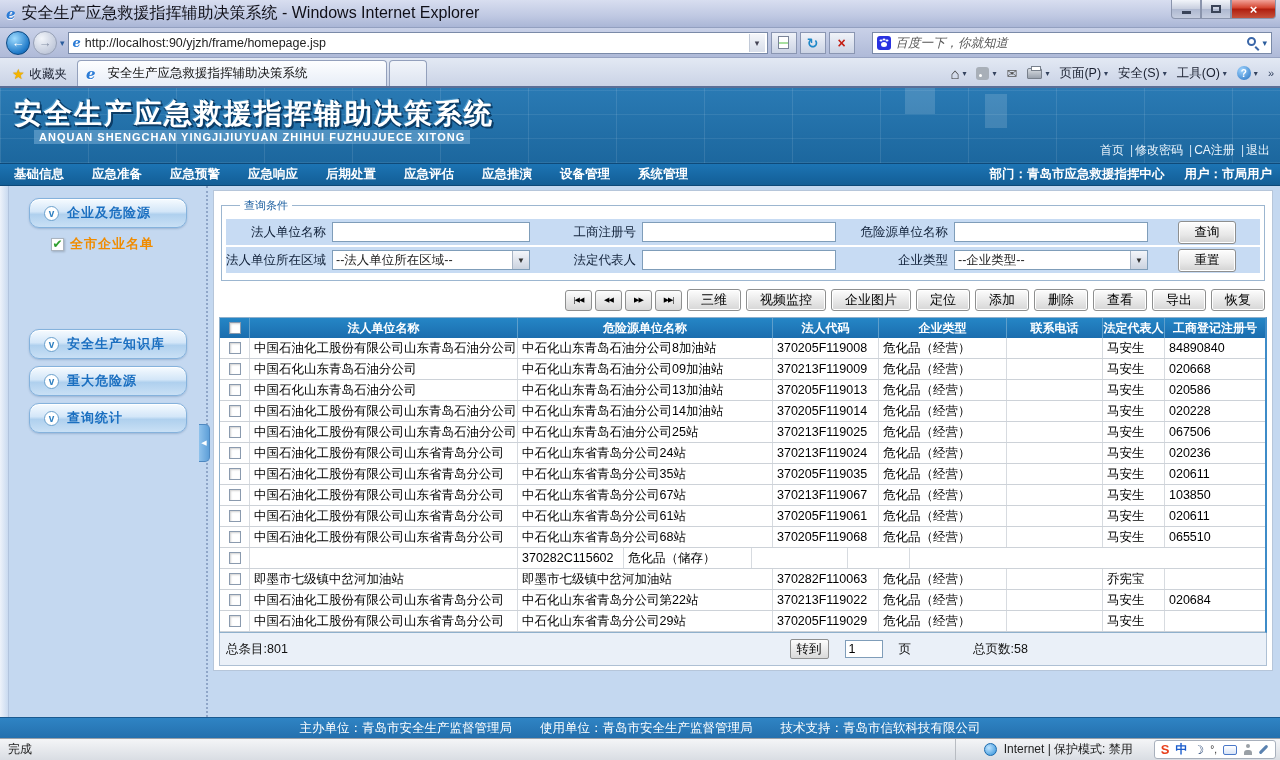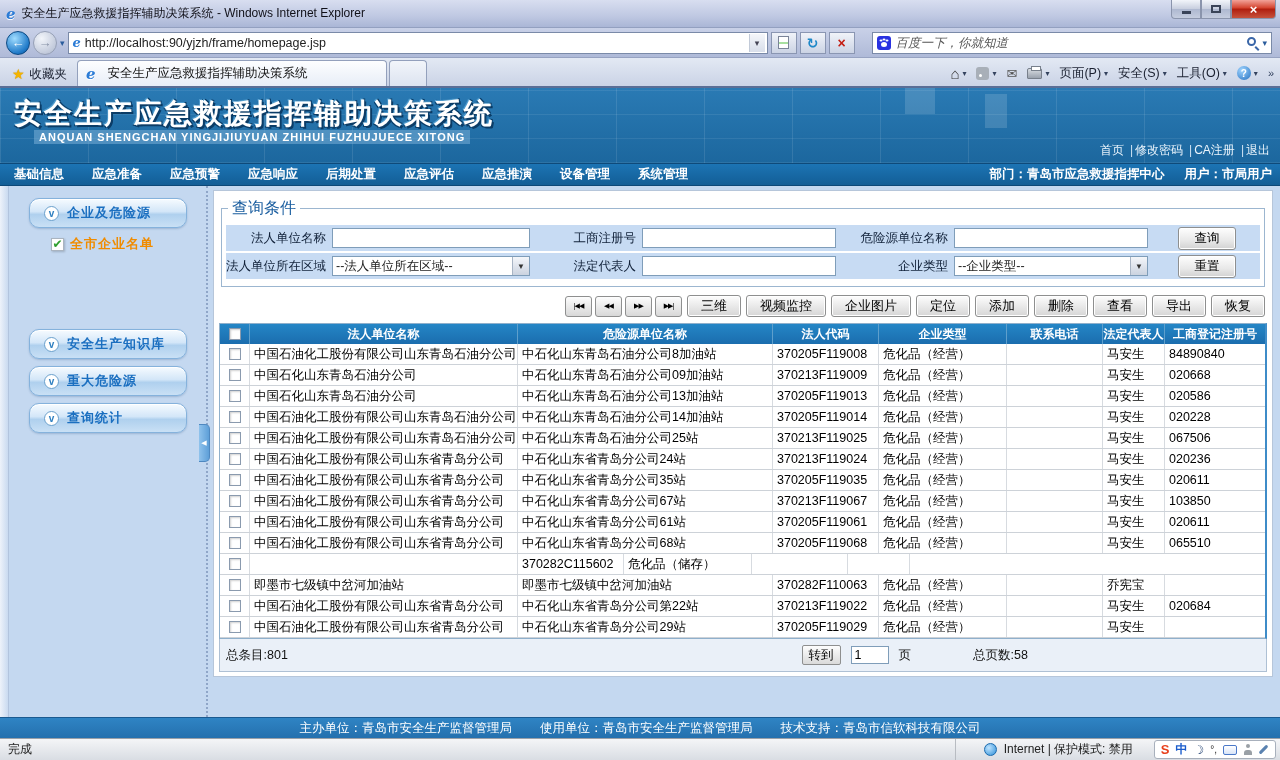--- a/index.html
+++ b/index.html
@@ -5,21 +5,21 @@
   * { margin:0; padding:0; box-sizing:border-box; }
   html,body { width:1280px; height:760px; overflow:hidden; }
   body { font-family:"Liberation Sans","DejaVu Sans",sans-serif; font-size:12px; color:#111; }
   .app { width:1280px; height:760px; display:flex; flex-direction:column; background:#C4D8F0; }
 
   
   .titlebar { height:28px; flex:none; display:flex; align-items:center; padding:0 4px 0 6px;
     background:linear-gradient(180deg,#D8DEF0 0%,#BFC8E2 60%,#AAB6D6 100%); border-bottom:1px solid #93A0C0; }
   .ie-ico { font:italic bold 15px "DejaVu Serif",serif; color:#2C7CD6; margin-right:6px;
     text-shadow:0 1px 0 #fff; }
-  .title-text { font-size:12px; color:#101018; }
+  .title-text { font-size:16px; color:#101018; }
   .win-controls { margin-left:auto; display:flex; align-items:flex-start; height:100%; }
   .wbtn { width:30px; height:19px; display:flex; align-items:center; justify-content:center;
     border:1px solid #8A94AC; border-top:none; background:linear-gradient(180deg,#F2F5FA,#C7CEDE 50%,#AEB8D0 51%,#C5CDDF);
     color:#333; font-size:11px; cursor:default; }
   .wbtn.min { border-radius:0 0 0 4px; }
   .minbar { width:9px; height:3px; background:#3A4458; margin-top:6px; }
   .maxbox { width:10px; height:8px; border:2px solid #3A4458; background:transparent; }
   .wbtn.close { width:45px; border-radius:0 0 4px 0;
     background:linear-gradient(180deg,#F2A298,#D3412C 45%,#B01E0E 50%,#C6523C); color:#fff; font-weight:bold; font-size:13px; }
 
@@ -113,21 +113,21 @@
   .side-gap { height:60px; }
   .collapse-tab { position:absolute; left:199px; top:238px; width:11px; height:38px; z-index:5;
     background:linear-gradient(90deg,#8FC2EC,#5E9FD8); border:1px solid #4E88C0; border-left:none; border-radius:0 5px 5px 0;
     color:#fff; font-size:7px; display:flex; align-items:center; justify-content:center; cursor:pointer; }
 
   
   .main { flex:1; padding:4px 8px 0 5px; }
   .panel { background:#fff; border:1px solid #B6C6DA; padding:3px 5px 0 5px; }
 
   fieldset.qc { border:1px solid #9CB6D0; margin:4px 2px 8px 2px; padding:6px 4px 5px 4px; }
-  fieldset.qc legend { font-size:16px; color:#1C5FA0; padding:0 4px; margin-left:2px; }
+  fieldset.qc legend { font-size:11px; color:#1C5FA0; padding:0 4px; margin-left:14px; }
   .qrow { display:flex; align-items:center; background:#C7DBF3; height:26px; margin-bottom:2px; }
   .qlabel { font-size:12.5px; color:#102038; text-align:right; padding-right:6px; flex:none; }
   .ql1 { width:106px; } .ql2 { width:112px; } .ql3 { width:118px; }
   .qfield { flex:none; background:#fff; border:1px solid #7F9DB9; height:20px; display:flex; align-items:center; }
   .qf-wide { width:198px; } .qf-mid { width:194px; }
   .qfield input { width:100%; height:100%; border:none; outline:none; padding:0 3px; font-size:12.5px; font-family:inherit; }
   .qselect { justify-content:space-between; padding-left:3px; font-size:12.5px; color:#222; cursor:pointer; }
   .qselect .sel-arrow { width:17px; height:18px; background:linear-gradient(180deg,#F4F6FA,#CBD3E0); border-left:1px solid #A8B4C4;
     display:flex; align-items:center; justify-content:center; font-size:8px; color:#333; }
   .qbtn { width:58px; height:23px; margin-left:auto; margin-right:24px; border:1px solid #8E8F8F; border-radius:3px;
@@ -152,21 +152,21 @@
   .cbx { width:12px; height:12px; background:#fff; border:1px solid #8A9AAE; box-shadow:inset 1px 1px 2px rgba(0,0,0,.18); cursor:pointer; }
   .trow { display:flex; height:21px; background:#fff; border-bottom:1px solid #CDD2D8; }
   .trow .cb-cell { border-right:1px solid #D7DBE0; }
   .cell { font-size:12.5px; color:#000; display:flex; align-items:center; padding:0 4px; border-right:1px solid #D7DBE0;
     overflow:hidden; white-space:nowrap; flex:none; }
   .col0 { width:268px; } .col1 { width:255px; } .col2 { width:106px; } .col3 { width:128px; }
   .col4 { width:96px; } .col5 { width:62px; } .col6 { width:100px; border-right:none; }
 
   .pgbar { display:flex; align-items:center; height:26px; background:#EAF0F8; border:1px solid #AEC0D4; border-top:none;
     font-size:12.5px; padding:16px 6px; margin-bottom:4px; }
-  .pg-goto { margin-left:auto; display:flex; align-items:center; gap:10px; }
+  .pg-goto { margin-left:auto; display:flex; align-items:center; gap:16px; }
   .goto-btn { height:20px; padding:0 6px; border:1px solid #8E8F8F; border-radius:2px; background:linear-gradient(180deg,#FDFDFD,#DADADA);
     font-size:12.5px; font-family:inherit; cursor:pointer; }
   .page-input { width:38px; height:18px; border:1px solid #7F9DB9; font-size:12.5px; padding:0 3px; font-family:inherit; }
   .pg-pages { margin-left:62px; margin-right:232px; }
 
   
   .footerbar { height:21px; flex:none; background:linear-gradient(180deg,#2F84C4,#2470AE); color:#fff; font-size:12.5px;
     display:flex; align-items:center; justify-content:center; gap:28px; border-top:1px solid #1A5A90; }
   .statusbar { height:22px; flex:none; display:flex; align-items:center; background:linear-gradient(180deg,#F4F5F7,#D9DDE3);
     border-top:1px solid #9AA0A8; font-size:12px; color:#222; padding:0 4px; }

